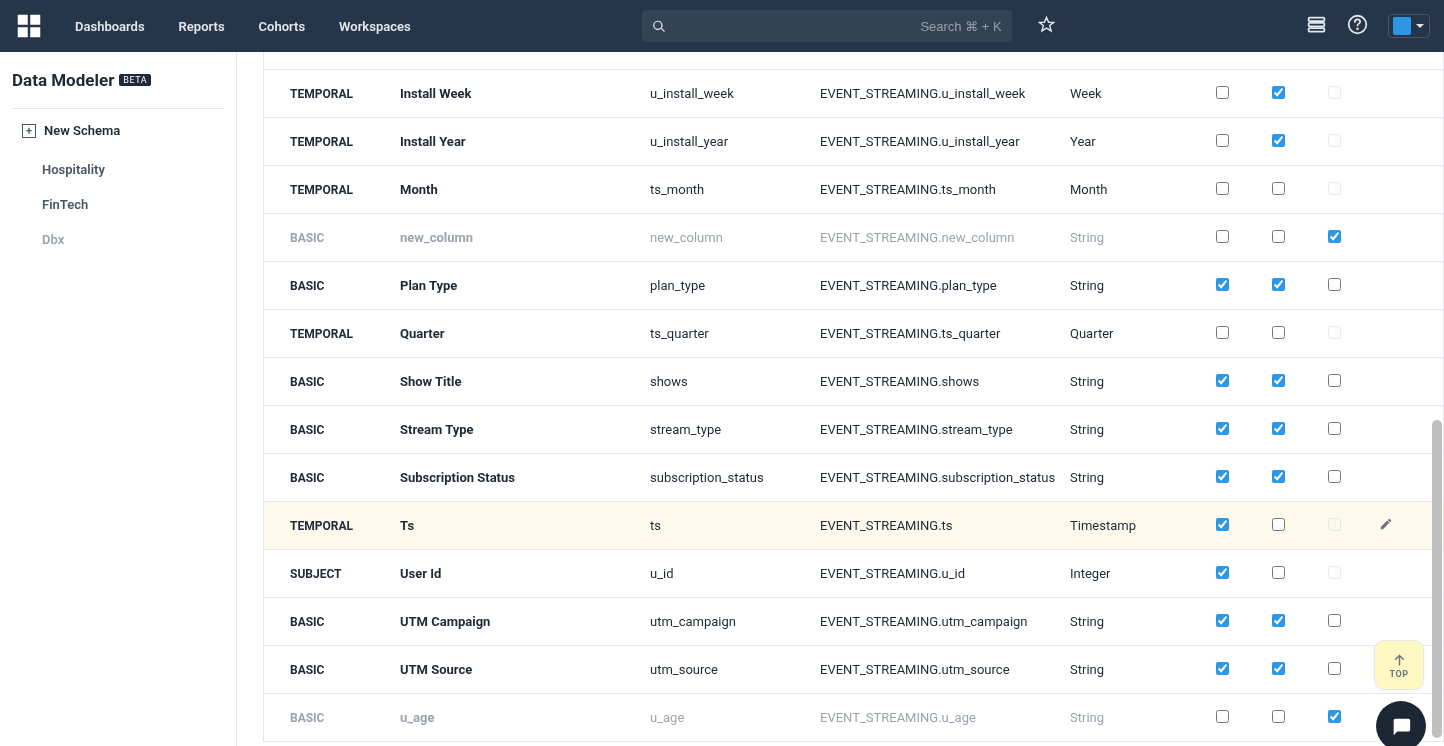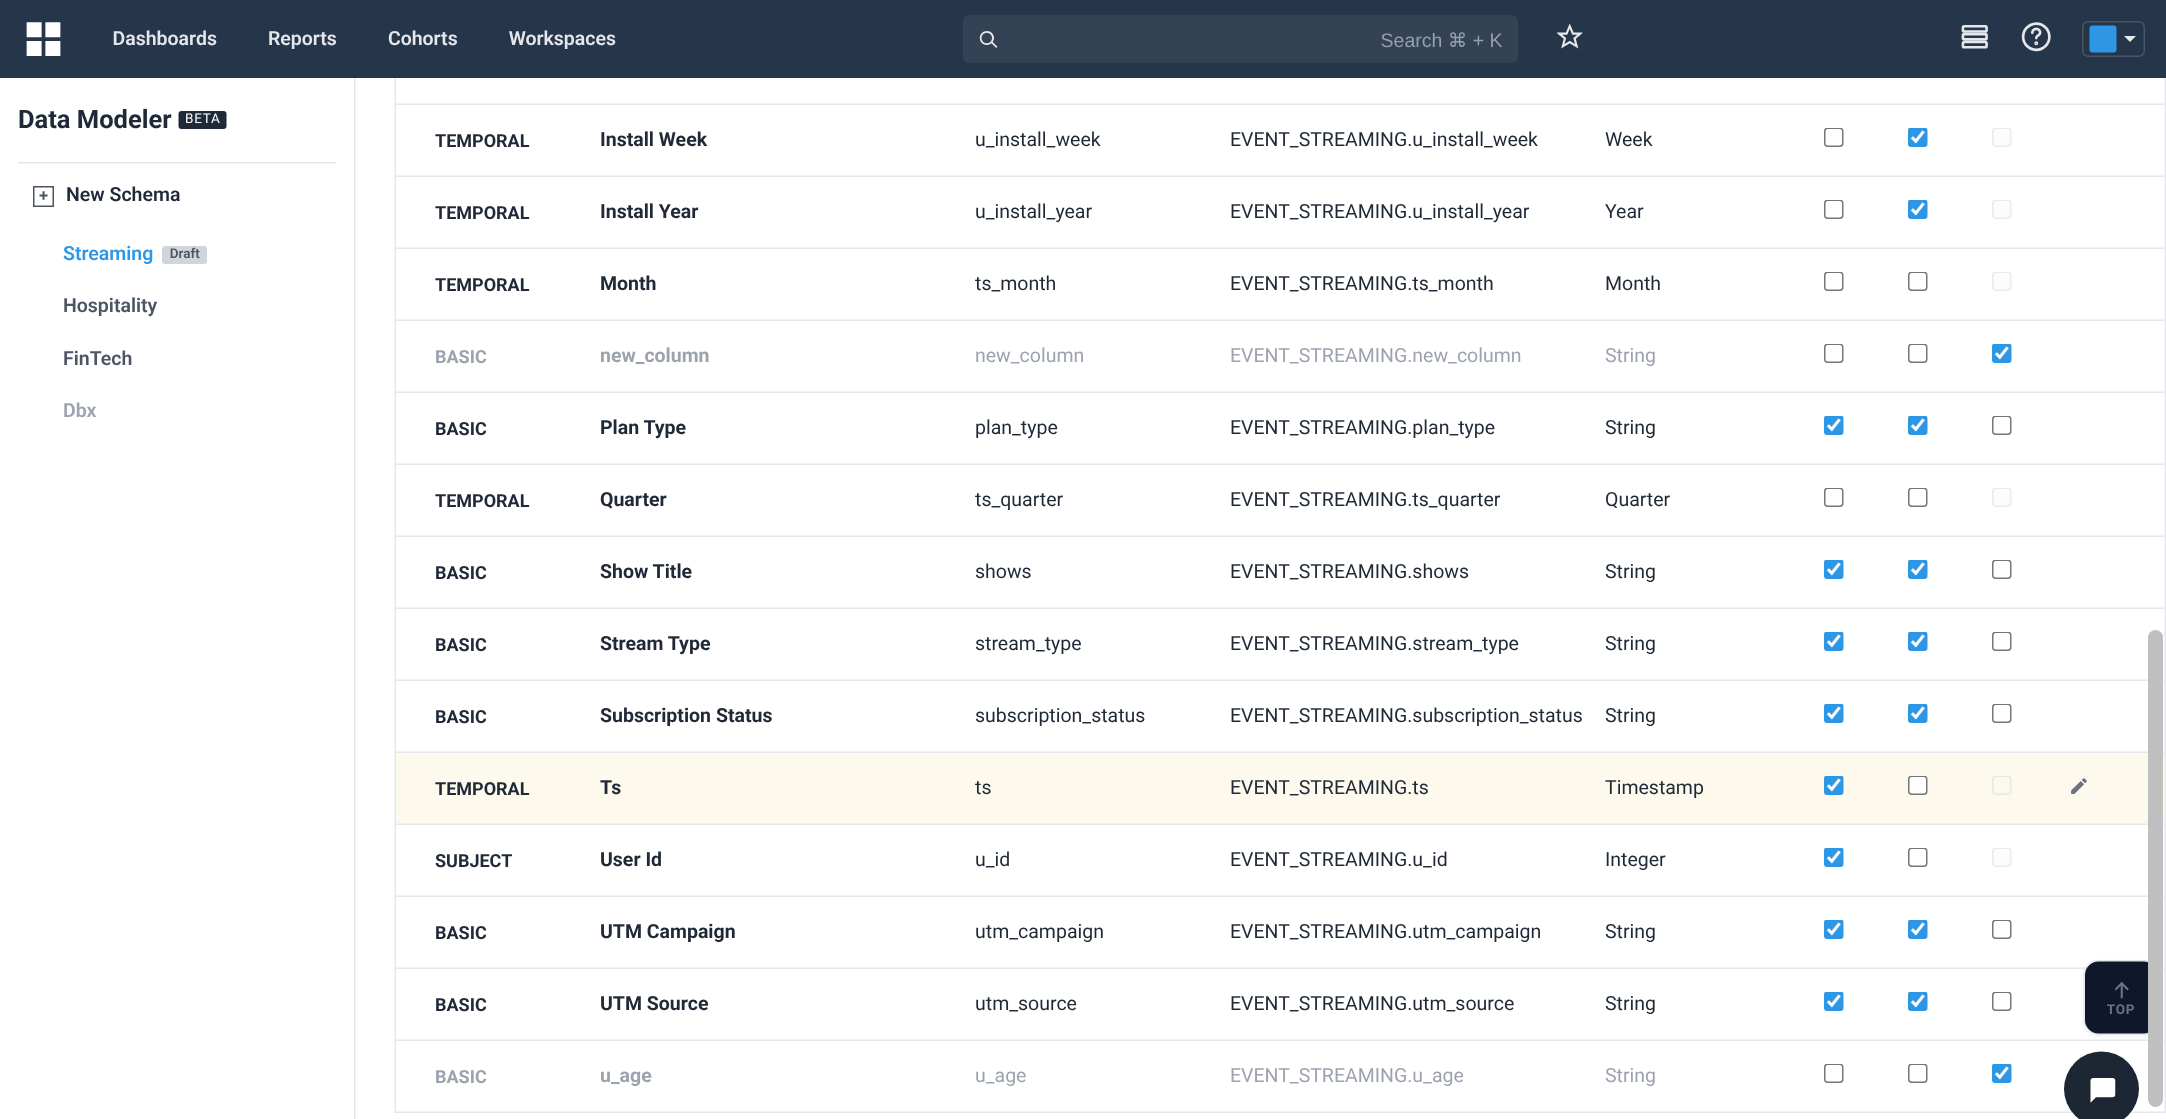--- a/index.html
+++ b/index.html
@@ -167,26 +167,26 @@
   width: 13px; height: 13px;
   accent-color: #2d97e6;
   cursor: pointer;
 }
 input[type=checkbox]:disabled { cursor: default; opacity: .45; }
 .edit-icn svg { width: 14px; height: 14px; fill: #6b7280; }
 
 
 .scroll-top {
   position: absolute;
-  right: 5px;
+  right: 20px;
   bottom: 56px;
   width: 50px; height: 50px;
   border: 1px solid #e5e7eb;
   border-radius: 10px;
-  background: #0f172a;
+  background: #fef9c3;
   display: flex; flex-direction: column;
   align-items: center; justify-content: center;
   gap: 0; cursor: pointer;
   box-shadow: 0 1px 3px rgba(0,0,0,.05);
 }
 .scroll-top svg { width: 17px; height: 17px; fill: none; stroke: #6b7280; stroke-width: 2; }
 .scroll-top span { font-size: 9px; font-weight: 700; color: #6b7280; letter-spacing: .5px; }
 
 
 .chat-bubble {
@@ -265,24 +265,20 @@
   <div class="sidebar">
     <div class="page-title">
       <span>Data Modeler</span>
       <span class="beta-badge">BETA</span>
     </div>
     <div class="new-schema">
       <span class="plusbox">+</span>
       <span>New Schema</span>
     </div>
     <div id="schema-list">
-        <div class="schema-item active">
-          <span>Streaming</span>
-          <span class="draft-badge">Draft</span>
-        </div>
         <div class="schema-item">
           <span>Hospitality</span>
         </div>
         <div class="schema-item">
           <span>FinTech</span>
         </div>
         <div class="schema-item muted">
           <span>Dbx</span>
         </div>
       </div>

